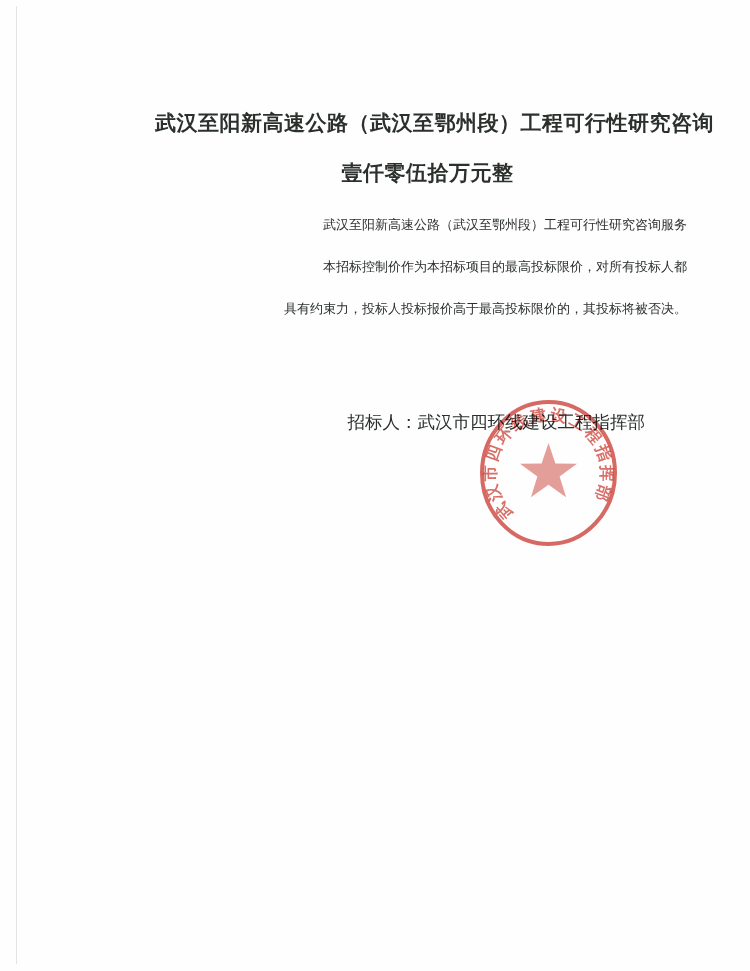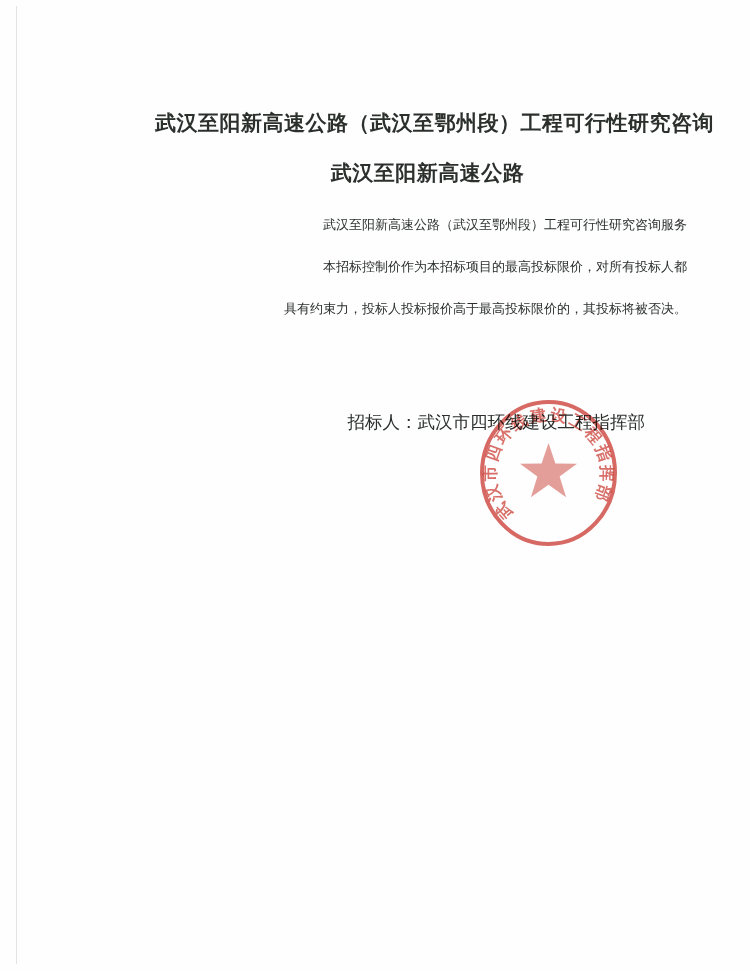--- a/index.html
+++ b/index.html
@@ -82,21 +82,21 @@
 </style>
 </head>
 <body>
 
 <div class="page">
 
   <div class="scan-edge"></div>
 
   <div class="doc-title">
     <div class="t-line">武汉至阳新高速公路（武汉至鄂州段）工程可行性研究咨询</div>
-    <div class="t-line">武汉至阳新高速公路</div>
+    <div class="t-line">壹仟零伍拾万元整</div>
   </div>
 
   <div class="doc-body">
     <div>
       <div class="b-line indent">武汉至阳新高速公路（武汉至鄂州段）工程可行性研究咨询服务</div>
     </div>
     <div>
       <div class="b-line indent">本招标控制价作为本招标项目的最高投标限价，对所有投标人都</div>
       <div class="b-line">具有约束力，投标人投标报价高于最高投标限价的，其投标将被否决。</div>
     </div>

